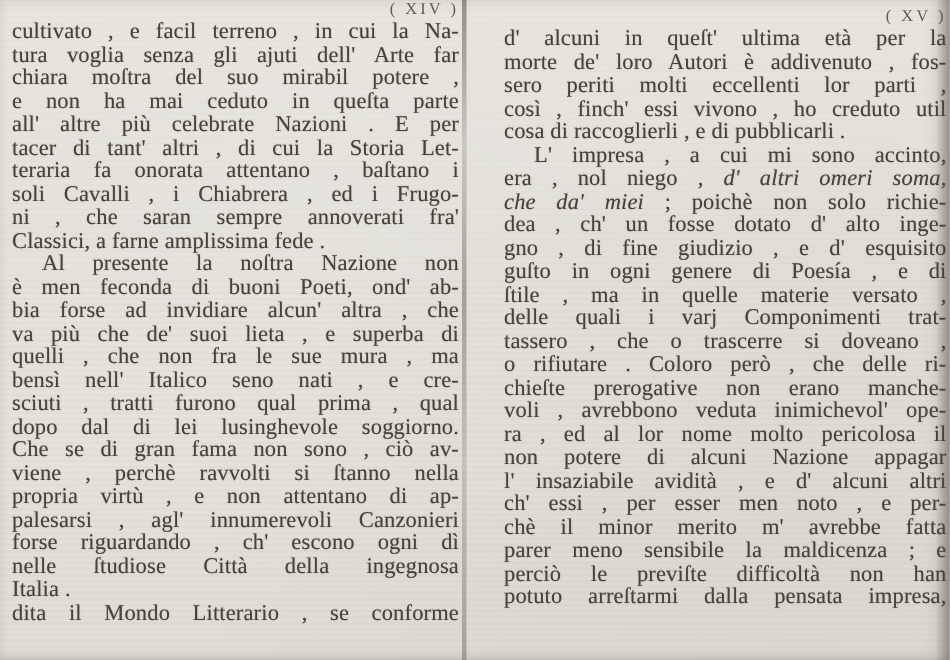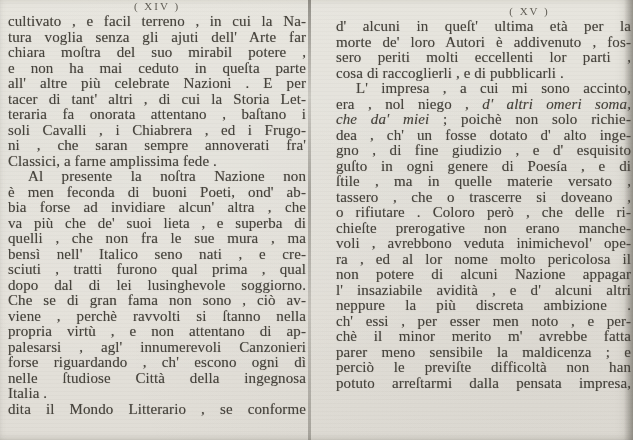--- a/index.html
+++ b/index.html
@@ -34,21 +34,21 @@
   .edge {
     position: absolute; right: 0; top: 0; width: 9px; height: 100%;
     background: linear-gradient(90deg, rgba(95,92,83,0), rgba(95,92,83,.38));
   }
   .page { position: absolute; top: 0; }
   .page.left  { left: 8px;   width: 298px; }
   .page.right { left: 336px; width: 295px; }
   .pagenum {
     height: 14px; line-height: 13px;
     font-size: 11px; letter-spacing: 2px;
-    text-align: center; color: #605d55;
+    text-align: right; color: #605d55;
   }
   .page.right .pagenum { margin-top: 5px; padding-left: 92px; }
   .line {
     font-size: 15px; line-height: 15.5px;
     letter-spacing: .1px;
     text-align: justify; text-align-last: justify;
     text-shadow: 0 0 .8px rgba(70,67,60,.45);
   }
   .line.nj  { text-align-last: left; }
   .line.ind { text-indent: 20px; }
@@ -92,36 +92,37 @@
         <div class="line"><span>dita il Mondo Litterario , se conforme</span></div>
       </div>
   </section>
 
   <section class="page right">
     <div class="pagenum">( XV )</div>
     <div class="text">
         <div class="line"><span>d' alcuni in queſt' ultima età per la</span></div>
         <div class="line"><span>morte de' loro Autori è addivenuto , fos-</span></div>
         <div class="line"><span>sero periti molti eccellenti lor parti ,</span></div>
+        <div class="line"><span>così , finch' essi vivono , ho creduto util</span></div>
         <div class="line nj"><span>cosa di raccoglierli , e di pubblicarli .</span></div>
         <div class="line ind"><span>L' impresa , a cui mi sono accinto,</span></div>
         <div class="line"><span>era , nol niego , </span><span class="it">d' altri omeri soma,</span></div>
         <div class="line"><span class="it">che da' miei</span><span> ; poichè non solo richie-</span></div>
         <div class="line"><span>dea , ch' un fosse dotato d' alto inge-</span></div>
         <div class="line"><span>gno , di fine giudizio , e d' esquisito</span></div>
         <div class="line"><span>guſto in ogni genere di Poesía , e di</span></div>
         <div class="line"><span>ſtile , ma in quelle materie versato ,</span></div>
+        <div class="line"><span>delle quali i varj Componimenti trat-</span></div>
         <div class="line"><span>tassero , che o trascerre si doveano ,</span></div>
         <div class="line"><span>o rifiutare . Coloro però , che delle ri-</span></div>
         <div class="line"><span>chieſte prerogative non erano manche-</span></div>
         <div class="line"><span>voli , avrebbono veduta inimichevol' ope-</span></div>
         <div class="line"><span>ra , ed al lor nome molto pericolosa il</span></div>
         <div class="line"><span>non potere di alcuni Nazione appagar</span></div>
         <div class="line"><span>l' insaziabile avidità , e d' alcuni altri</span></div>
-        <div class="line"><span>neppure la più discreta ambizione .</span></div>
         <div class="line"><span>ch' essi , per esser men noto , e per-</span></div>
         <div class="line"><span>chè il minor merito m' avrebbe fatta</span></div>
         <div class="line"><span>parer meno sensibile la maldicenza ; e</span></div>
         <div class="line"><span>perciò le previſte difficoltà non han</span></div>
         <div class="line"><span>potuto arreſtarmi dalla pensata impresa,</span></div>
       </div>
   </section>
 </div>
 
 </body></html>

